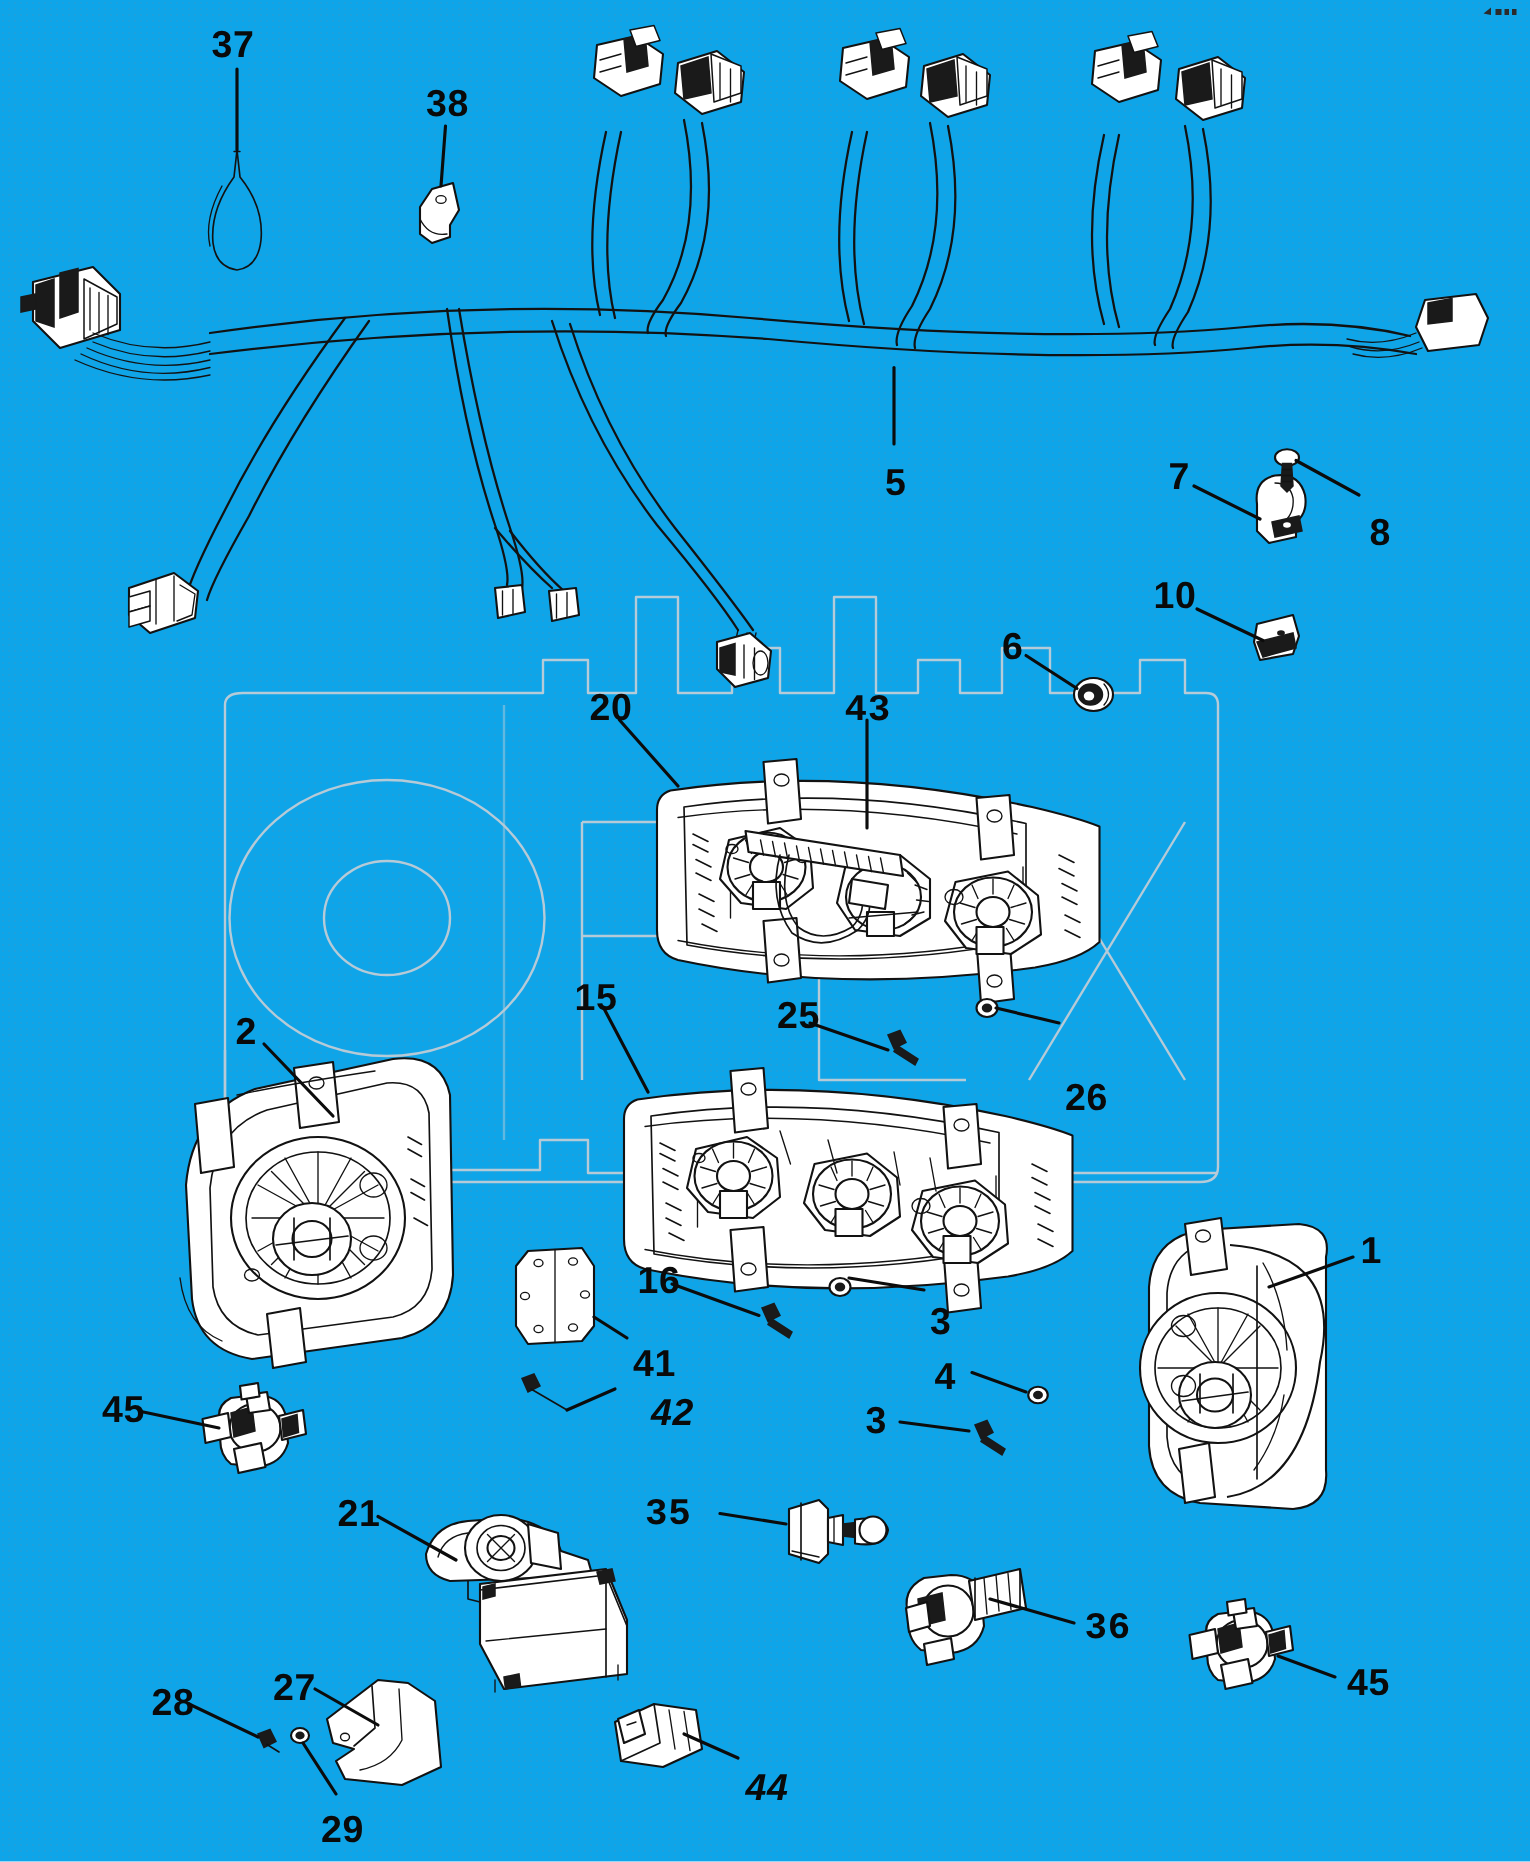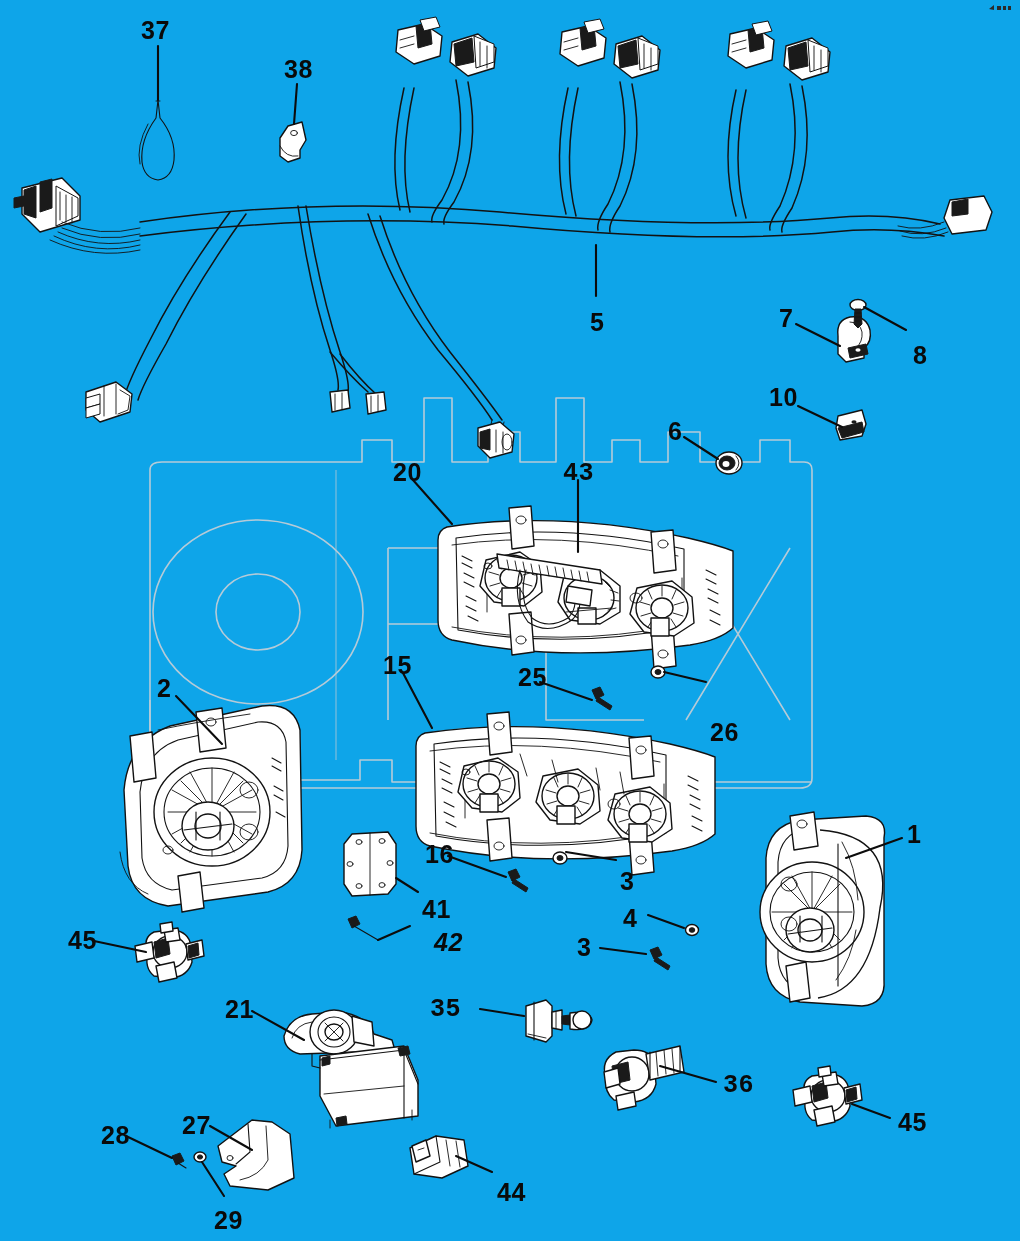--- a/index.html
+++ b/index.html
@@ -630,17 +630,17 @@
       <div class="callout-label" style="left: 623px; top: 906px;">4</div>
       <div class="callout-label" style="left: 434px; top: 930px; font-style: italic;">42</div>
       <div class="callout-label" style="left: 68px; top: 928px;">45</div>
       <div class="callout-label" style="left: 577px; top: 935px;">3</div>
       <div class="callout-label" style="left: 430px; top: 997px; font-family: Liberation Mono, monospace;">35</div>
       <div class="callout-label" style="left: 225px; top: 997px;">21</div>
       <div class="callout-label" style="left: 723px; top: 1073px; font-family: Liberation Mono, monospace;">36</div>
       <div class="callout-label" style="left: 182px; top: 1113px; text-align: center;">27</div>
       <div class="callout-label" style="left: 898px; top: 1110px;">45</div>
       <div class="callout-label" style="left: 101px; top: 1123px;">28</div>
-      <div class="callout-label" style="left: 497px; top: 1180px;">44</div>
+      <div class="callout-label" style="left: 497px; top: 1180px; font-style: italic;">44</div>
       <div class="callout-label" style="left: 214px; top: 1208px;">29</div>
     </div>
 
 </div>
 
 </body></html>

